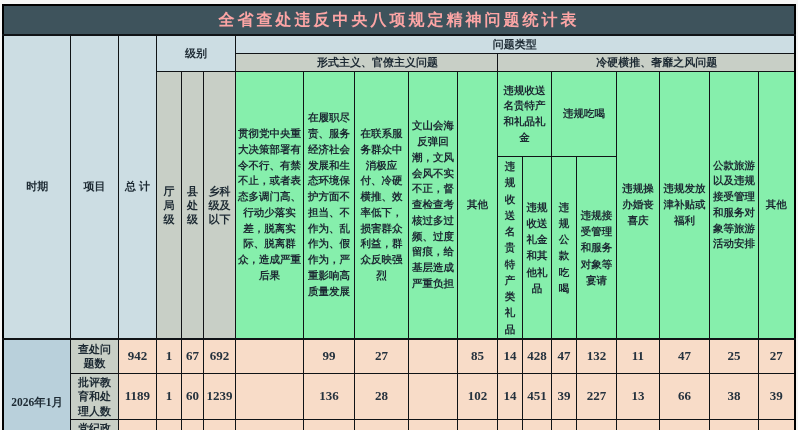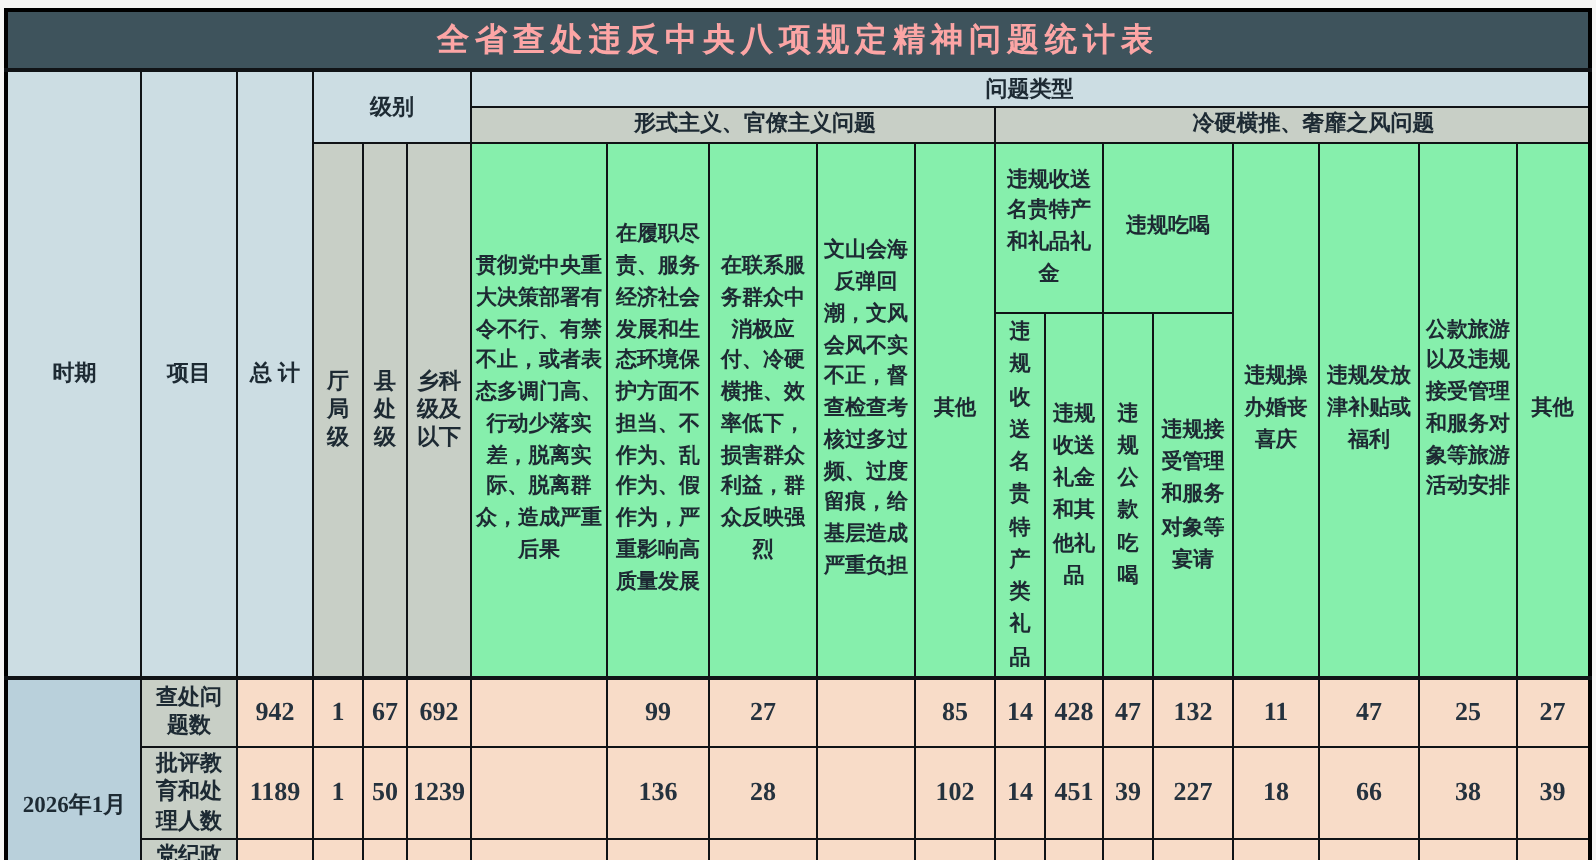--- a/index.html
+++ b/index.html
@@ -140,32 +140,32 @@
     <td class="val">11</td>
     <td class="val">47</td>
     <td class="val">25</td>
     <td class="val">27</td>
   </tr>
 
   <tr class="r-d2">
     <td class="green">批评教育和处理人数</td>
     <td class="val">1189</td>
     <td class="val">1</td>
-    <td class="val">50</td>
+    <td class="val">60</td>
     <td class="val">1239</td>
     <td class="val"></td>
     <td class="val">136</td>
     <td class="val">28</td>
     <td class="val"></td>
     <td class="val">102</td>
     <td class="val">14</td>
     <td class="val">451</td>
     <td class="val">39</td>
     <td class="val">227</td>
-    <td class="val">18</td>
+    <td class="val">13</td>
     <td class="val">66</td>
     <td class="val">38</td>
     <td class="val">39</td>
   </tr>
 
   <tr class="r-d3">
     <td class="green">党纪政务处分人数</td>
     <td class="val">1024</td>
     <td class="val">1</td>
     <td class="val">59</td>

